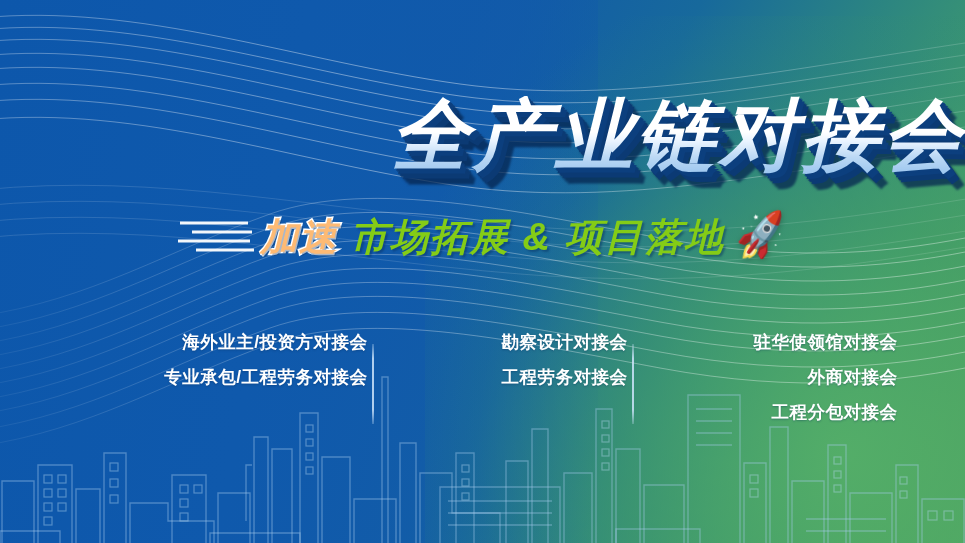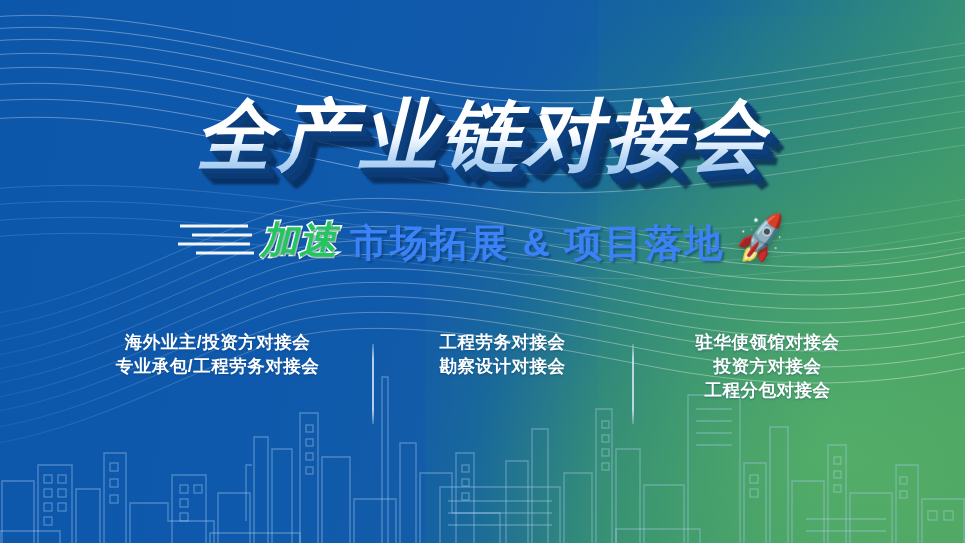--- a/index.html
+++ b/index.html
@@ -78,21 +78,21 @@
     height: 190px;
     pointer-events: none;
   }
   .skyline svg { width: 100%; height: 100%; display: block; }
 
   
   .title-wrap {
     position: absolute;
     left: 0; right: 0;
     top: 96px;
-    text-align: center;
+    text-align: right;
     line-height: 1;
   }
   .main-title {
     display: inline-block;
     font-size: 78px;
     font-weight: 900;
     letter-spacing: 4px;
     font-style: italic;
     background: linear-gradient(180deg,
         #ffffff 0%,
@@ -127,33 +127,33 @@
     margin-right: 4px;
     flex: none;
   }
   .speed-lines svg { display: block; width: 100%; height: 100%; }
 
   .sub-accent {
     font-size: 38px;
     font-weight: 900;
     font-style: italic;
     letter-spacing: 1px;
-    color: #22c55e;
+    color: #fdba74;
     -webkit-text-stroke: 3px #ffffff;
     paint-order: stroke fill;
     text-shadow: 2px 2px 0 rgba(10, 50, 100, 0.35);
   }
   .sub-main {
     font-size: 38px;
     font-weight: 900;
+    font-style: italic;
     letter-spacing: 2px;
-    color: #3b82f6;
+    color: #84cc16;
     margin-left: 12px;
     text-shadow: 2px 2px 2px rgba(8, 46, 96, 0.45);
-    margin-top: 6px;
   }
   .rocket {
     font-size: 42px;
     margin-left: 10px;
     line-height: 1;
     transform: translateY(-2px) rotate(-8deg);
     filter: drop-shadow(0 2px 3px rgba(0,0,0,0.25));
   }
 
   
@@ -161,21 +161,22 @@
     position: absolute;
     left: 0; right: 0;
     top: 330px;
     display: flex;
     justify-content: center;
     align-items: flex-start;
   }
   .col {
     display: flex;
     flex-direction: column;
-    align-items: center;
+    align-items: flex-end;
+    gap: 11px;
     padding: 0 4px;
   }
   .col-1 { width: 300px; }
   .col-2 { width: 250px; }
   .col-3 { width: 260px; }
   .col-item {
     font-size: 17.5px;
     font-weight: 700;
     color: #ffffff;
     letter-spacing: 0.5px;
@@ -369,27 +370,27 @@
   <div class="columns">
 
     <div class="col col-1">
       <div class="col-item">海外业主/投资方对接会</div>
       <div class="col-item">专业承包/工程劳务对接会</div>
     </div>
 
     <div class="divider"></div>
 
     <div class="col col-2">
+      <div class="col-item">勘察设计对接会</div>
       <div class="col-item">工程劳务对接会</div>
-      <div class="col-item">勘察设计对接会</div>
     </div>
 
     <div class="divider"></div>
 
     <div class="col col-3">
       <div class="col-item">驻华使领馆对接会</div>
-      <div class="col-item">投资方对接会</div>
+      <div class="col-item">外商对接会</div>
       <div class="col-item">工程分包对接会</div>
     </div>
 
   </div>
 
 </div>
 
 </body></html>

